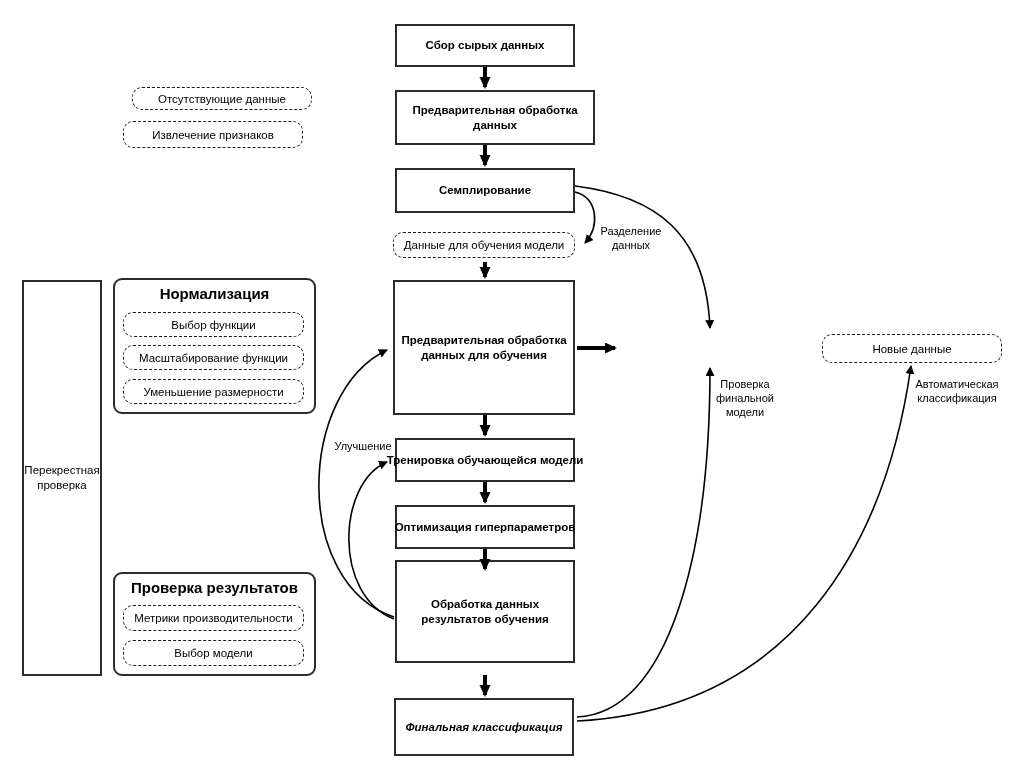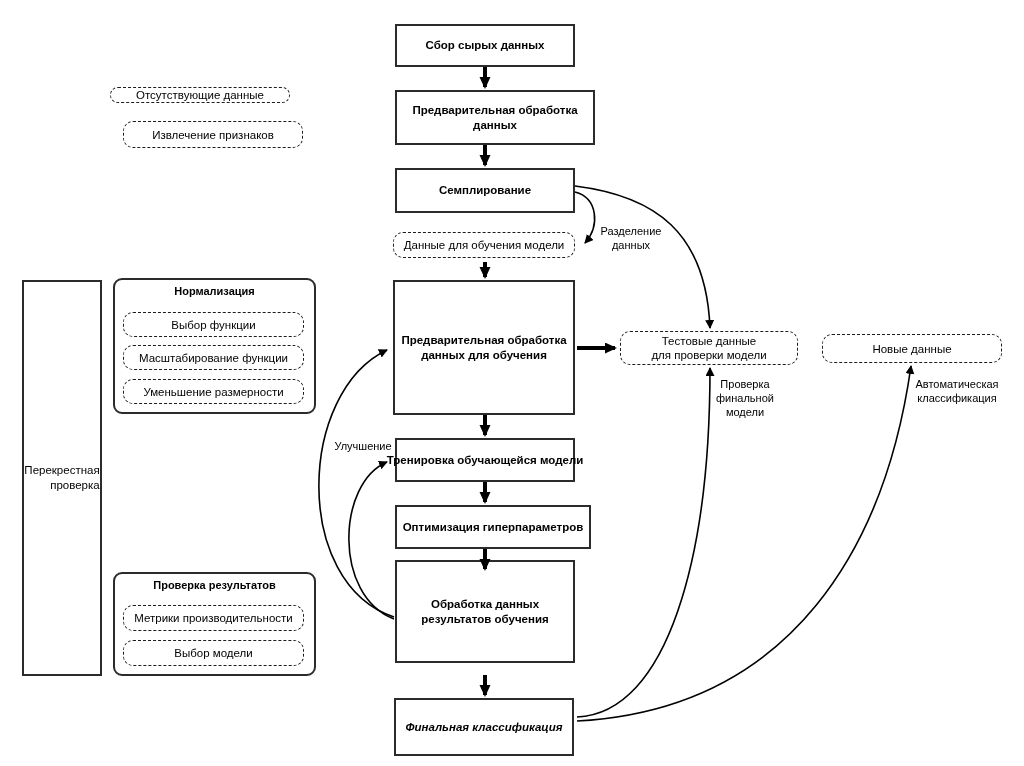--- a/index.html
+++ b/index.html
@@ -18,64 +18,62 @@
   .dashed{
     border:1.5px dashed #1c1c1c;border-radius:10px;font-weight:normal;line-height:14px;
   }
   .plain{font-weight:normal;}
   .group{
     position:absolute;box-sizing:border-box;background:#ffffff;
     border:2px solid #2b2b2b;border-radius:9px;z-index:1;
   }
   .group-title{
     position:absolute;left:0;right:0;top:5px;text-align:center;
-    font-weight:bold;font-size:11px;
+    font-weight:bold;font-size:15px;
   }
   .edge-label{
     position:absolute;font-size:11px;line-height:14px;text-align:center;z-index:4;
   }
   svg.wires{position:absolute;left:0;top:0;z-index:3;pointer-events:none;}
   .wire{stroke:#000;fill:none;}
   .wire.thick{stroke-width:4;}
   .wire.thin{stroke-width:1.6;}
 </style>
 </head>
 <body>
 
 <div class="canvas">
 
   <div class="node nowrap" style="left:395px;top:24px;width:180px;height:43px;">Сбор сырых данных</div>
   <div class="node" style="left:395px;top:90px;width:200px;height:55px;">Предварительная обработка данных</div>
   <div class="node nowrap" style="left:395px;top:168px;width:180px;height:45px;">Семплирование</div>
   <div class="node dashed nowrap" style="left:393px;top:232px;width:182px;height:26px;">Данные для обучения модели</div>
   <div class="node" style="left:393px;top:280px;width:182px;height:135px;">Предварительная обработка данных для обучения</div>
   <div class="node nowrap" style="left:395px;top:438px;width:180px;height:44px;">Тренировка обучающейся модели</div>
-  <div class="node nowrap" style="left:395px;top:505px;width:196px;height:44px;">Оптимизация гиперпараметров</div>
+  <div class="node nowrap" style="left:395px;top:505px;width:180px;height:44px;">Оптимизация гиперпараметров</div>
   <div class="node" style="left:395px;top:560px;width:180px;height:103px;">Обработка данных результатов обучения</div>
   <div class="node nowrap" style="left:394px;top:698px;width:180px;height:58px;font-style:italic;">Финальная классификация</div>
 
-  <div class="node dashed nowrap" style="left:110px;top:87px;width:180px;height:16px;">Отсутствующие данные</div>
+  <div class="node dashed nowrap" style="left:132px;top:87px;width:180px;height:23px;">Отсутствующие данные</div>
   <div class="node dashed nowrap" style="left:123px;top:121px;width:180px;height:27px;">Извлечение признаков</div>
-  <div class="node plain" style="left:22px;top:280px;width:80px;height:396px;text-align:right;">Перекрестная проверка</div>
+  <div class="node plain" style="left:22px;top:280px;width:80px;height:396px;">Перекрестная проверка</div>
 
   <div class="group" style="left:113px;top:278px;width:203px;height:136px;">
     <div class="group-title">Нормализация</div>
   </div>
   <div class="node dashed nowrap" style="left:123px;top:312px;width:181px;height:25px;">Выбор функции</div>
   <div class="node dashed nowrap" style="left:123px;top:345px;width:181px;height:25px;">Масштабирование функции</div>
   <div class="node dashed nowrap" style="left:123px;top:379px;width:181px;height:25px;">Уменьшение размерности</div>
 
   <div class="group" style="left:113px;top:572px;width:203px;height:104px;">
     <div class="group-title">Проверка результатов</div>
   </div>
   <div class="node dashed nowrap" style="left:123px;top:605px;width:181px;height:26px;">Метрики производительности</div>
   <div class="node dashed nowrap" style="left:123px;top:640px;width:181px;height:26px;">Выбор модели</div>
 
-  <div class="node dashed preline" style="left:620px;top:331px;width:178px;height:34px;">Тестовые данные
-для проверки модели</div>
   <div class="node dashed nowrap" style="left:822px;top:334px;width:180px;height:29px;">Новые данные</div>
 
   <div class="edge-label" style="left:594px;top:224px;width:74px;">Разделение данных</div>
   <div class="edge-label" style="left:712px;top:377px;width:66px;">Проверка финальной модели</div>
   <div class="edge-label" style="left:912px;top:377px;width:90px;">Автоматическая классификация</div>
   <div class="edge-label" style="left:320px;top:439px;width:62px;margin-left:12px;">Улучшение</div>
 
   <svg class="wires" width="1024" height="766" viewBox="0 0 1024 766">
     <defs>
       <marker id="ah-thick" markerUnits="userSpaceOnUse" markerWidth="13" markerHeight="12" refX="10" refY="5.5" orient="auto">

